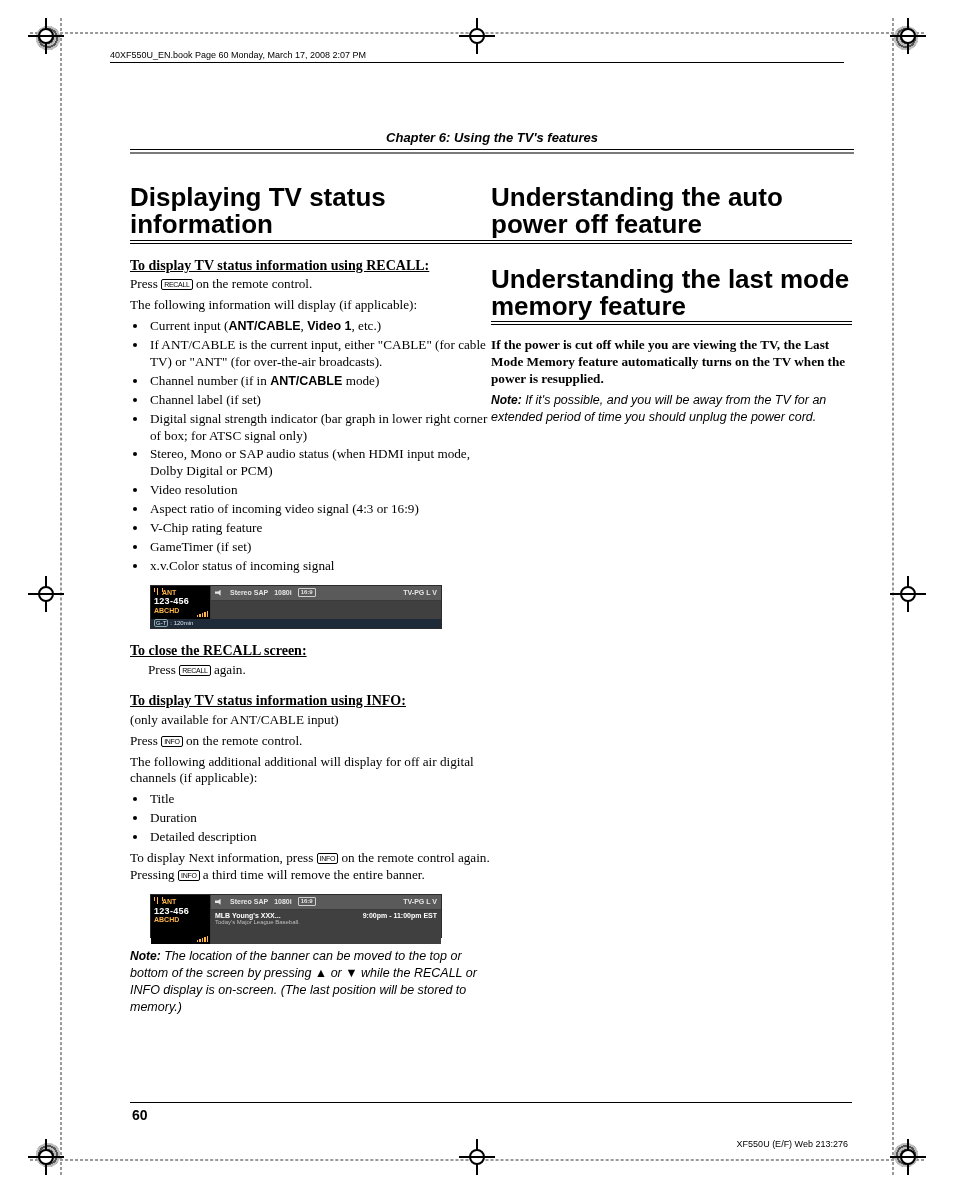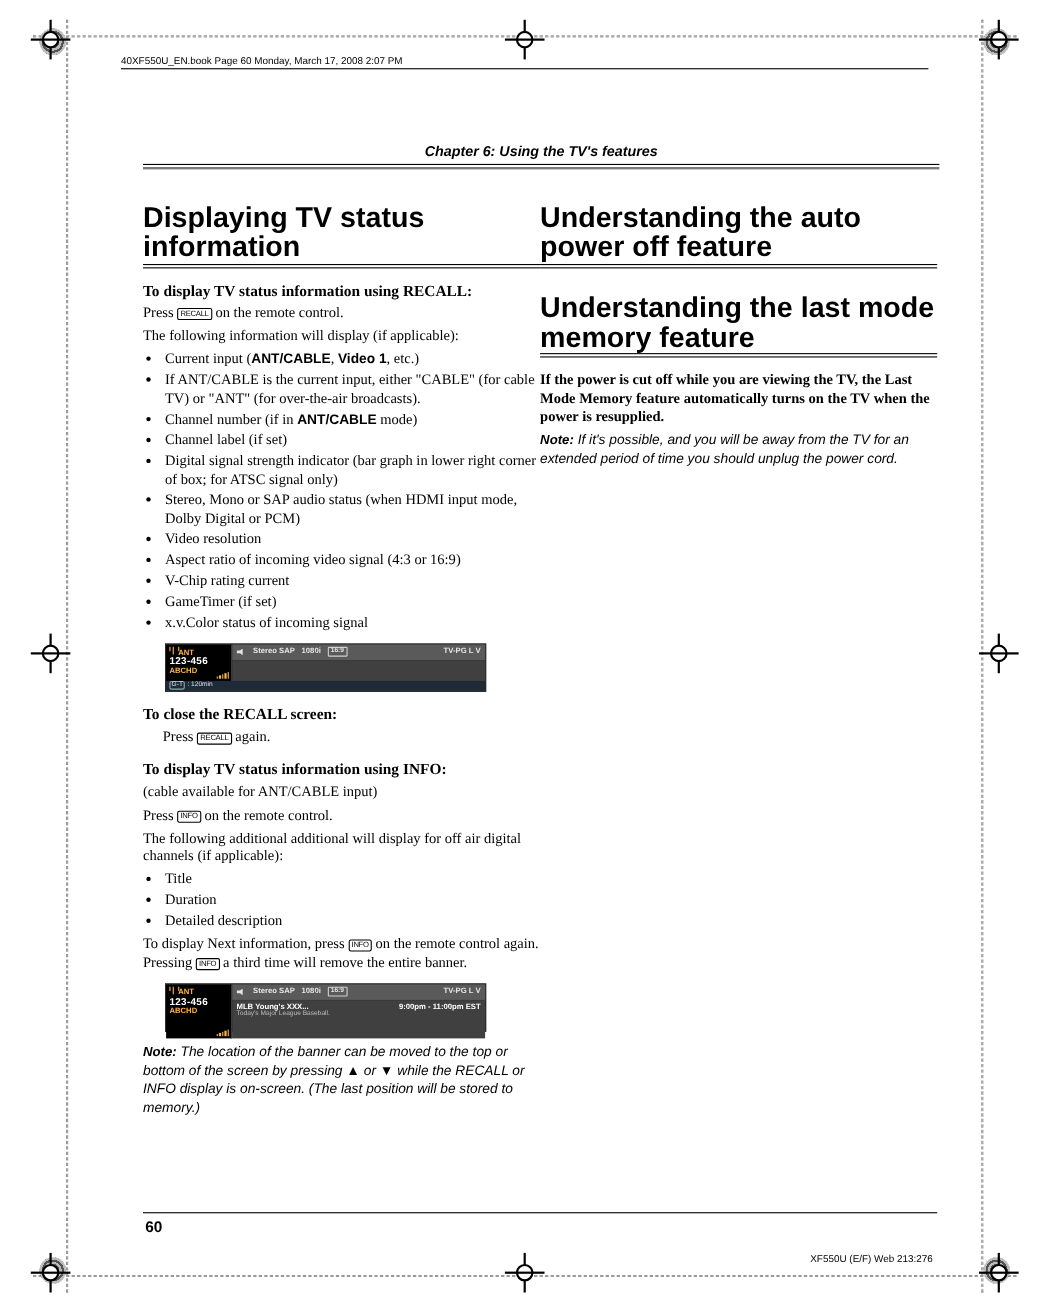--- a/index.html
+++ b/index.html
@@ -29,21 +29,21 @@
   .chapter-band { position:absolute; top:130px; left:130px; right:100px; text-align:center;
      font:italic bold 13px Arial,Helvetica,sans-serif; }
   .chapter-band::after { content:""; display:block; height:5px; margin-top:4px;
      background:linear-gradient(to bottom,#000 0 1px, transparent 1px 3px, #7a7a7a 3px 5px); }
 
   .columns { position:absolute; top:184px; left:130px; right:102px; display:flex; }
   .col { flex:1 1 0; font-size:13.2px; line-height:1.28; }
 
   h1.sec { font:bold 26px/1.05 Arial,Helvetica,sans-serif; margin:0 0 4px 0; border-bottom:1px solid #000; padding-bottom:2px;}
   h1.sec::after{content:""; display:block; border-bottom:1px solid #000; margin-top:1px;}
-  h2.sub { font:bold 14px/1.2 "Times New Roman",serif; margin:14px 0 2px 0; }
+  h2.sub { font:bold 14px/1.2 "Times New Roman",serif; margin:14px 0 2px 0;text-decoration:underline; }
   p { margin:2px 0 4px 0; }
   ul.bul { margin:2px 0 4px 0; padding:0 0 0 18px; }
   ul.bul li { margin:2px 0; padding-left:2px; list-style:disc; font-size:13.2px; line-height:1.28;}
   .sans-b { font-family:Arial,Helvetica,sans-serif; font-weight:bold; font-size:12.5px;}
   .keycap { display:inline-block; border:1px solid #000; border-radius:2px; padding:0 2px;
      font:7px/9px Arial,Helvetica,sans-serif; vertical-align:1px; letter-spacing:-0.3px;}
   .note-label { font:italic bold 12px Arial,Helvetica,sans-serif; }
   .note-body  { font:italic 12.5px Arial,Helvetica,sans-serif; }
 
   .osd { width:290px; background:#404040; color:#aeb8c2; font:8px/1.1 Arial,Helvetica,sans-serif;
@@ -137,21 +137,21 @@
       <p>The following information will display (if applicable):</p>
       <ul class="bul">
         <li><span>Current input (</span><span class="sans-b">ANT/CABLE</span><span>, </span><span class="sans-b">Video 1</span><span>, etc.)</span></li>
         <li>If ANT/CABLE is the current input, either "CABLE" (for cable TV) or "ANT" (for over-the-air broadcasts).</li>
         <li><span>Channel number (if in </span><span class="sans-b">ANT/CABLE</span><span> mode)</span></li>
         <li>Channel label (if set)</li>
         <li>Digital signal strength indicator (bar graph in lower right corner of box; for ATSC signal only)</li>
         <li>Stereo, Mono or SAP audio status (when HDMI input mode, Dolby Digital or PCM)</li>
         <li>Video resolution</li>
         <li>Aspect ratio of incoming video signal (4:3 or 16:9)</li>
-        <li>V-Chip rating current</li>
+        <li>V-Chip rating feature</li>
         <li>GameTimer (if set)</li>
         <li>x.v.Color status of incoming signal</li>
       </ul>
 
       <div class="osd">
         <div class="osd-head">
           <div class="osd-chbox">
             <div><span class="ant-icon"></span><span class="osd-ant">ANT</span></div>
             <div class="osd-num">123-456</div>
             <div class="osd-lbl">ABCHD</div>
@@ -179,21 +179,21 @@
           <span>: 120min</span>
         </div>
       </div>
 
       <h2 class="sub">To close the RECALL screen:</h2>
       <p style="margin-left:18px;">
         <span>Press </span><span class="keycap">RECALL</span><span> again.</span>
       </p>
 
       <h2 class="sub">To display TV status information using INFO:</h2>
-      <p>(cable available for ANT/CABLE input)</p>
+      <p>(only available for ANT/CABLE input)</p>
       <p>
         <span>Press </span><span class="keycap">INFO</span><span> on the remote control.</span>
       </p>
       <p>The following additional additional will display for off air digital channels (if applicable):</p>
       <ul class="bul">
         <li>Title</li>
         <li>Duration</li>
         <li>Detailed description</li>
       </ul>
       <p>

